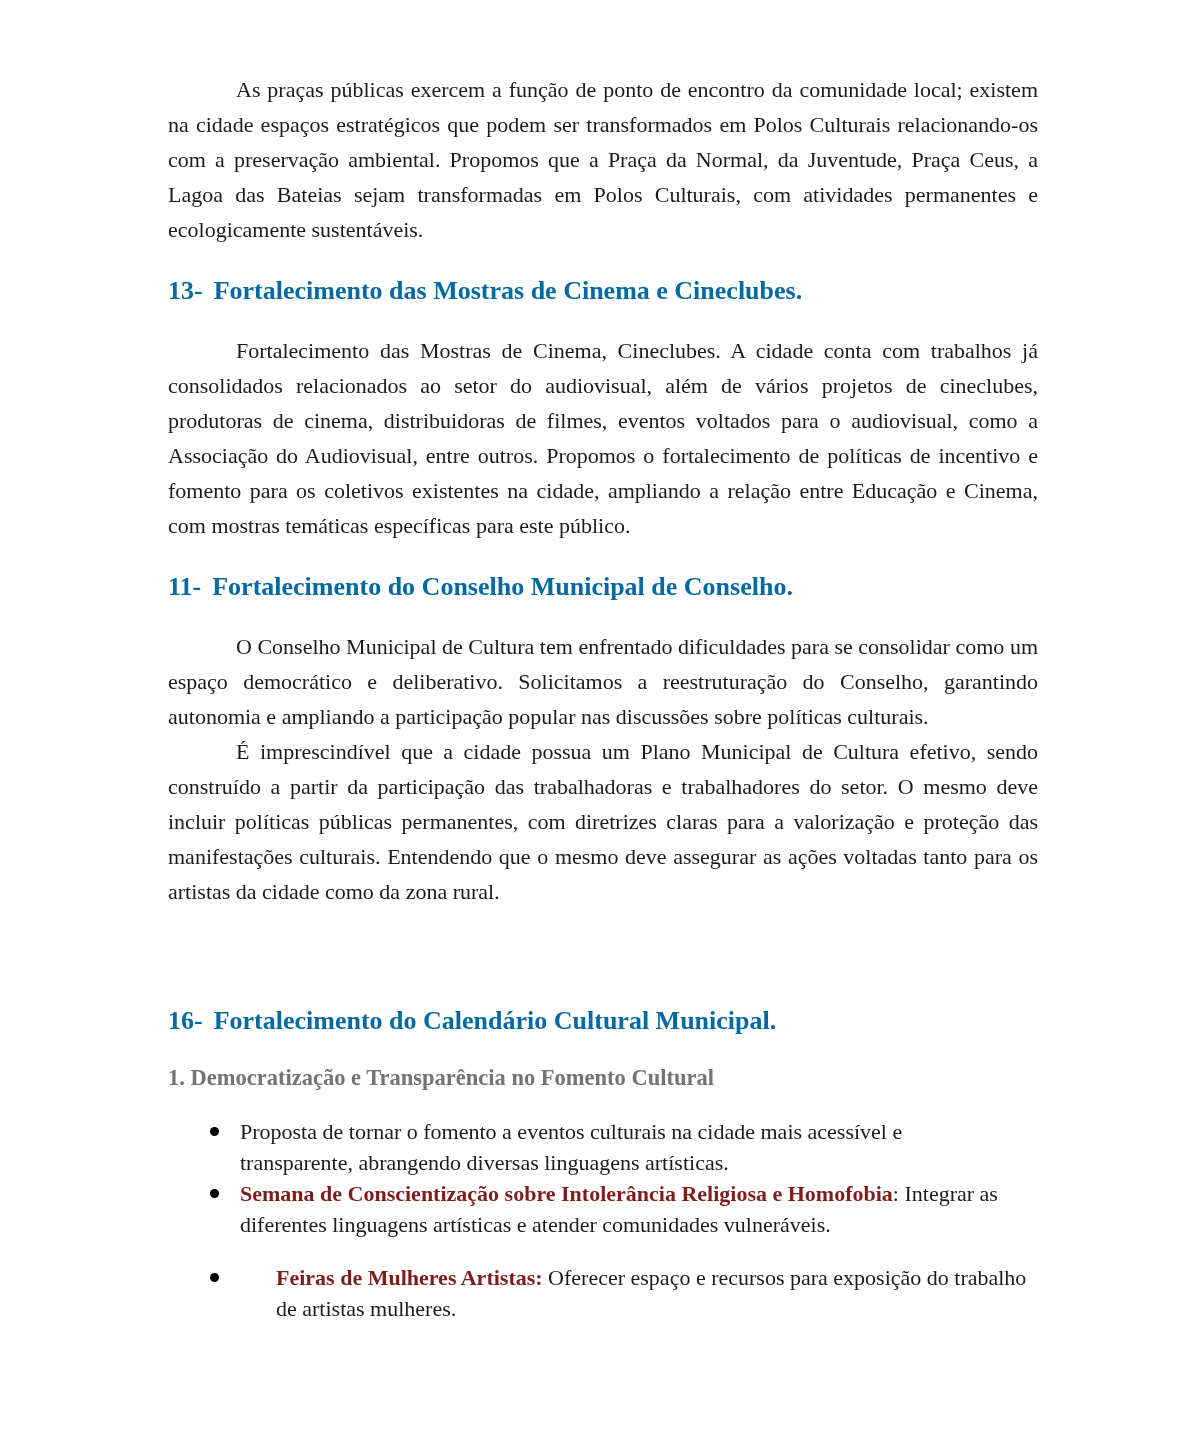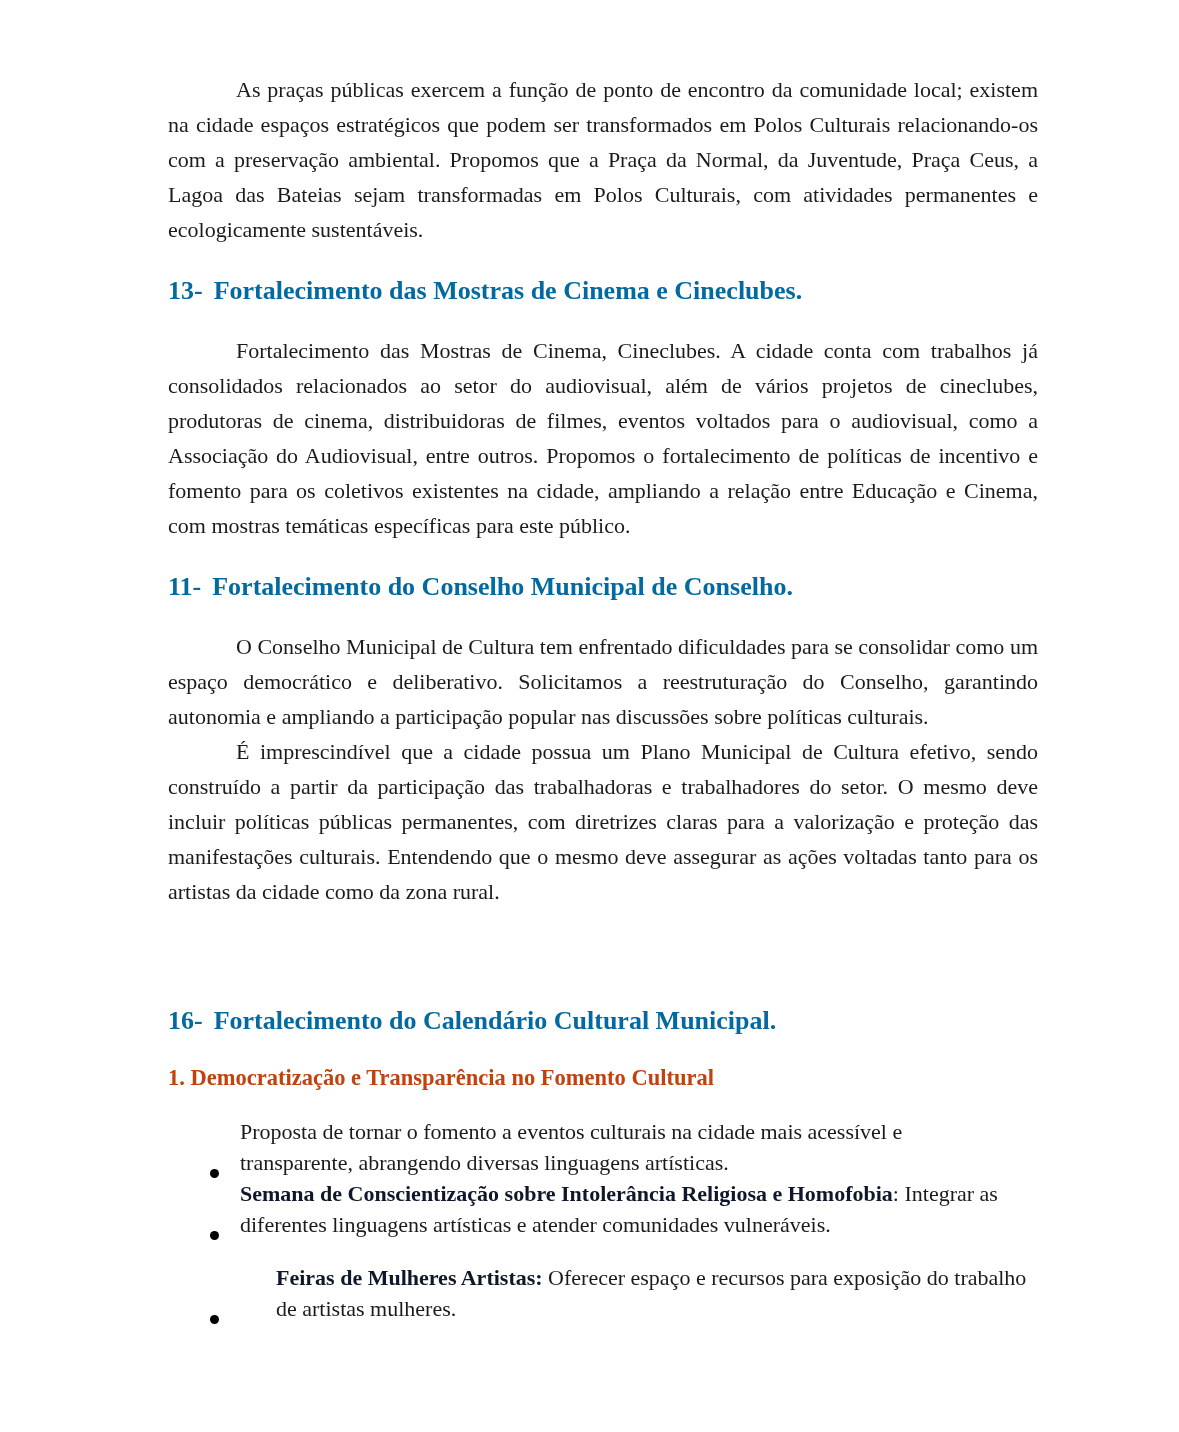--- a/index.html
+++ b/index.html
@@ -32,48 +32,48 @@
     font-weight: bold;
     color: #0369a1;
   }
   h2.heading .hnum { margin-right: 11px; }
   h2.heading.extra-gap { margin-top: 96px; }
   h3.subheading {
     margin: 26px 0 24px 0;
     font-size: 22.5px;
     line-height: 29px;
     font-weight: bold;
-    color: #c2410c;
+    color: #737373;
   }
   ul.bullets {
     list-style: none;
     margin: 0;
     padding: 0 0 0 42px;
   }
   ul.bullets li {
     display: flex;
-    align-items: flex-end;
+    align-items: flex-start;
     font-size: 22px;
     line-height: 31px;
     color: #1b1b1b;
   }
   ul.bullets li + li { margin-top: 22px; gap: 36px; }
   .dot {
     flex: 0 0 auto;
     width: 9px;
     height: 9px;
     margin-top: 11px;
     border-radius: 50%;
     background: #000000;
   }
   .btext {
     margin-left: 21px;
     max-width: 780px;
   }
-  .btext b { color: #0f172a; }
+  .btext b { color: #7f1d1d; }
 </style>
 </head>
 <body>
 
 <div class="page">
 
   <p class="para">As praças públicas exercem a função de ponto de encontro da comunidade local; existem na cidade espaços estratégicos que podem ser transformados em Polos Culturais relacionando-os com a preservação ambiental. Propomos que a Praça da Normal, da Juventude, Praça Ceus, a Lagoa das Bateias sejam transformadas em Polos Culturais, com atividades permanentes e ecologicamente sustentáveis.</p>
 
   <h2 class="heading">
     <span class="hnum">13-</span><span class="htitle">Fortalecimento das Mostras de Cinema e Cineclubes.</span>

